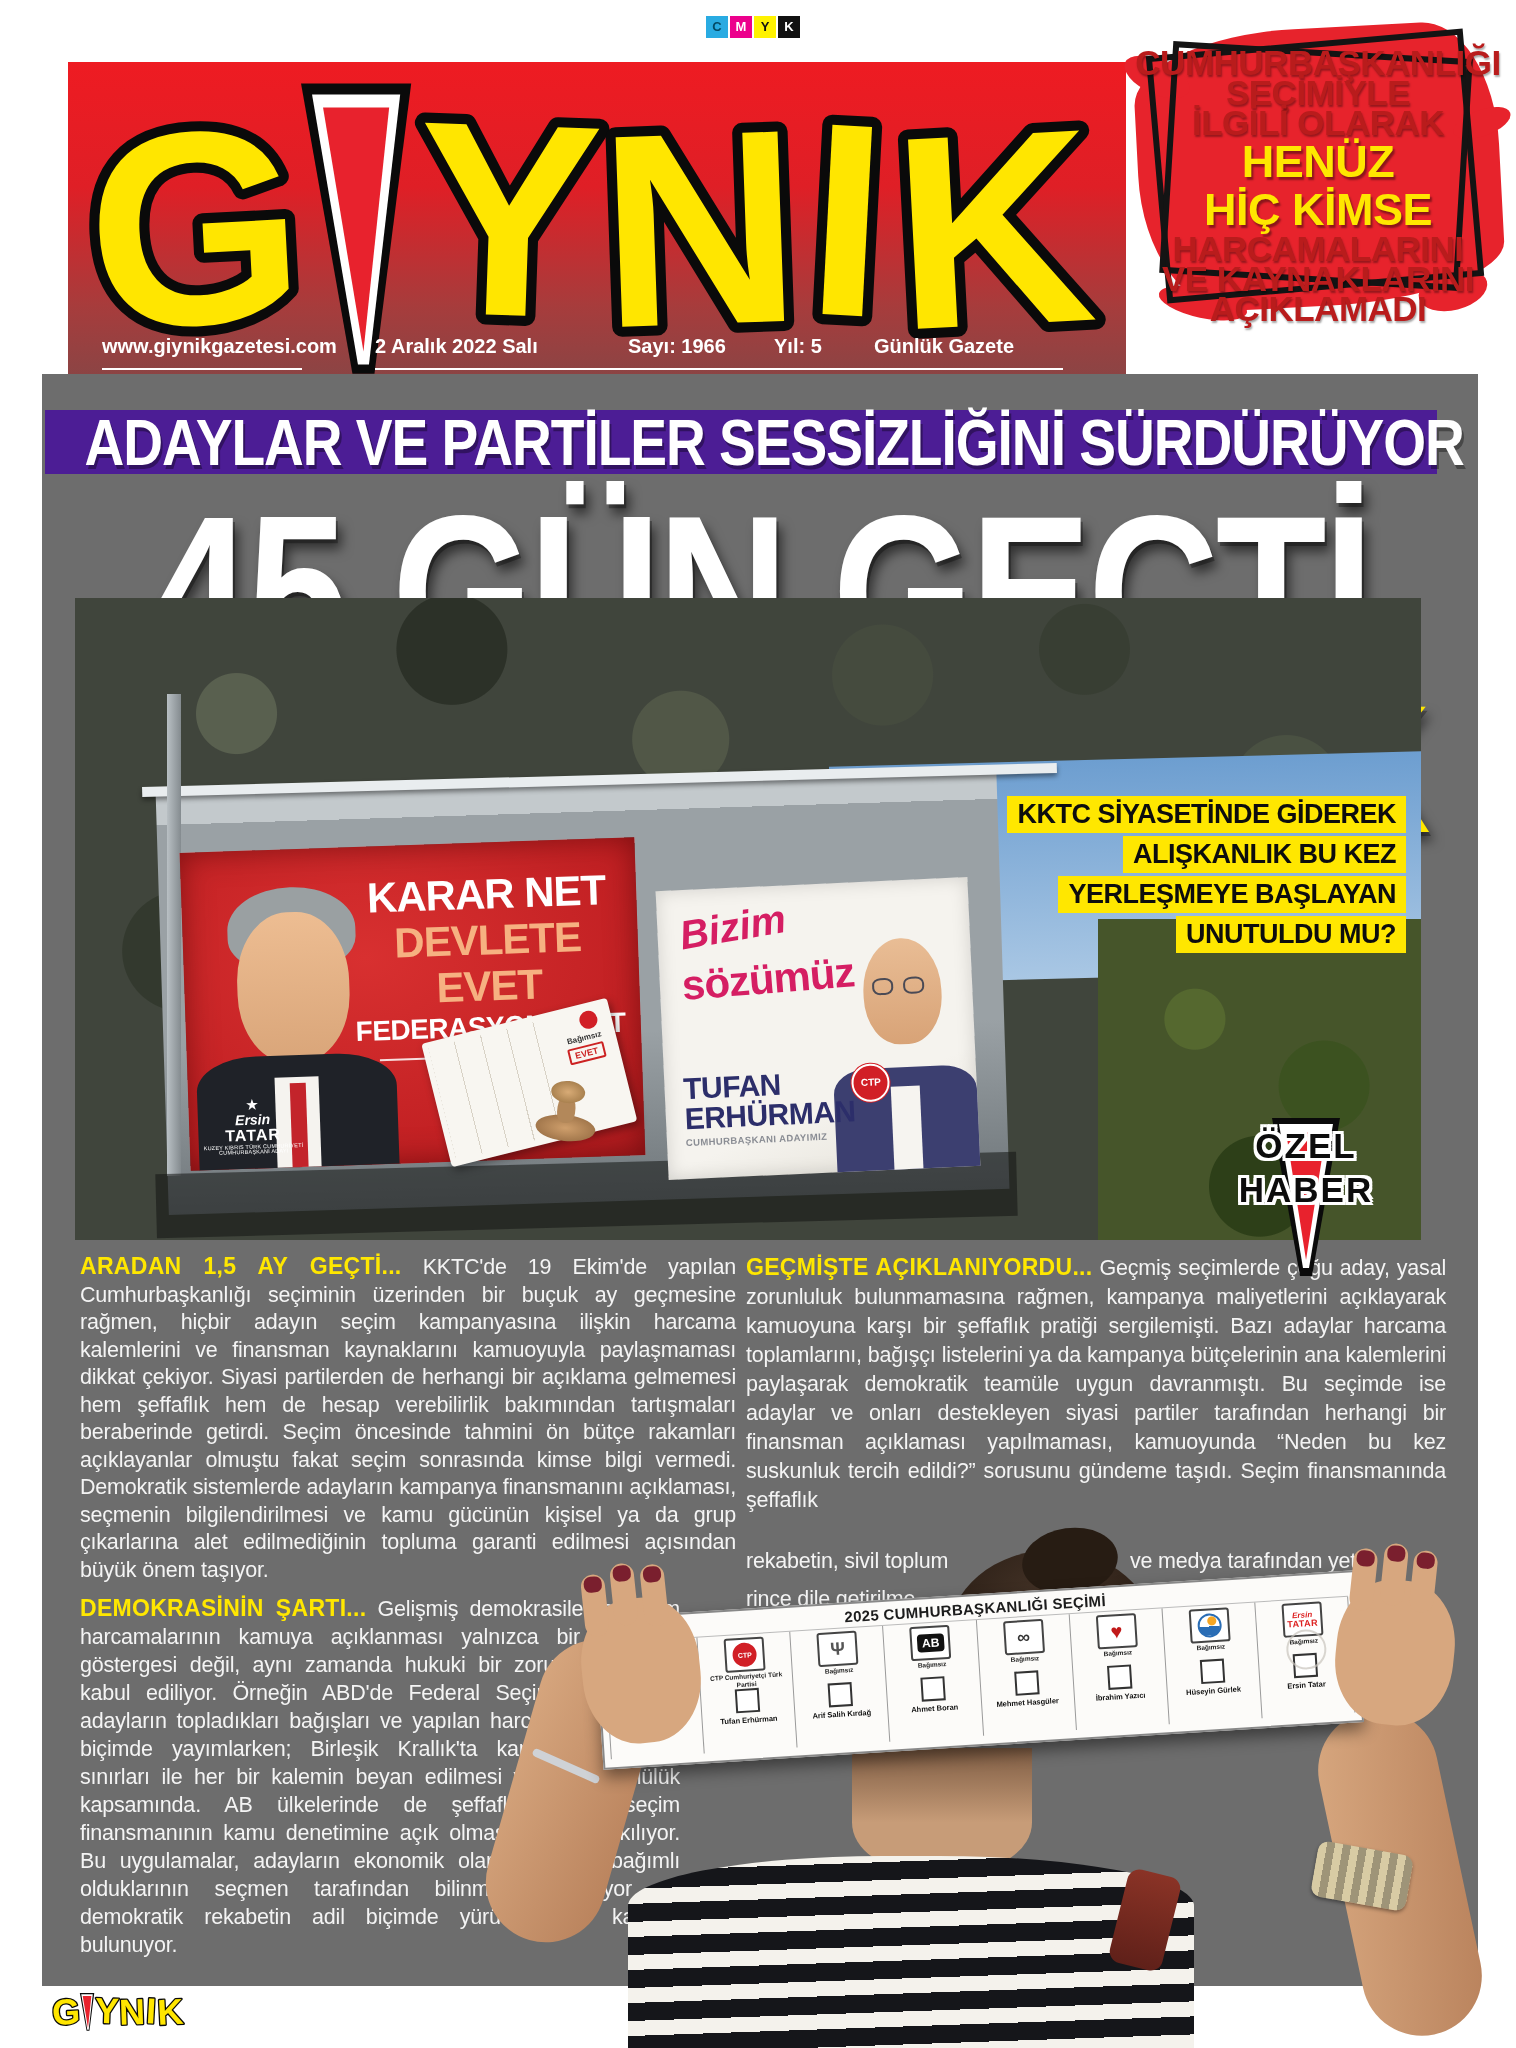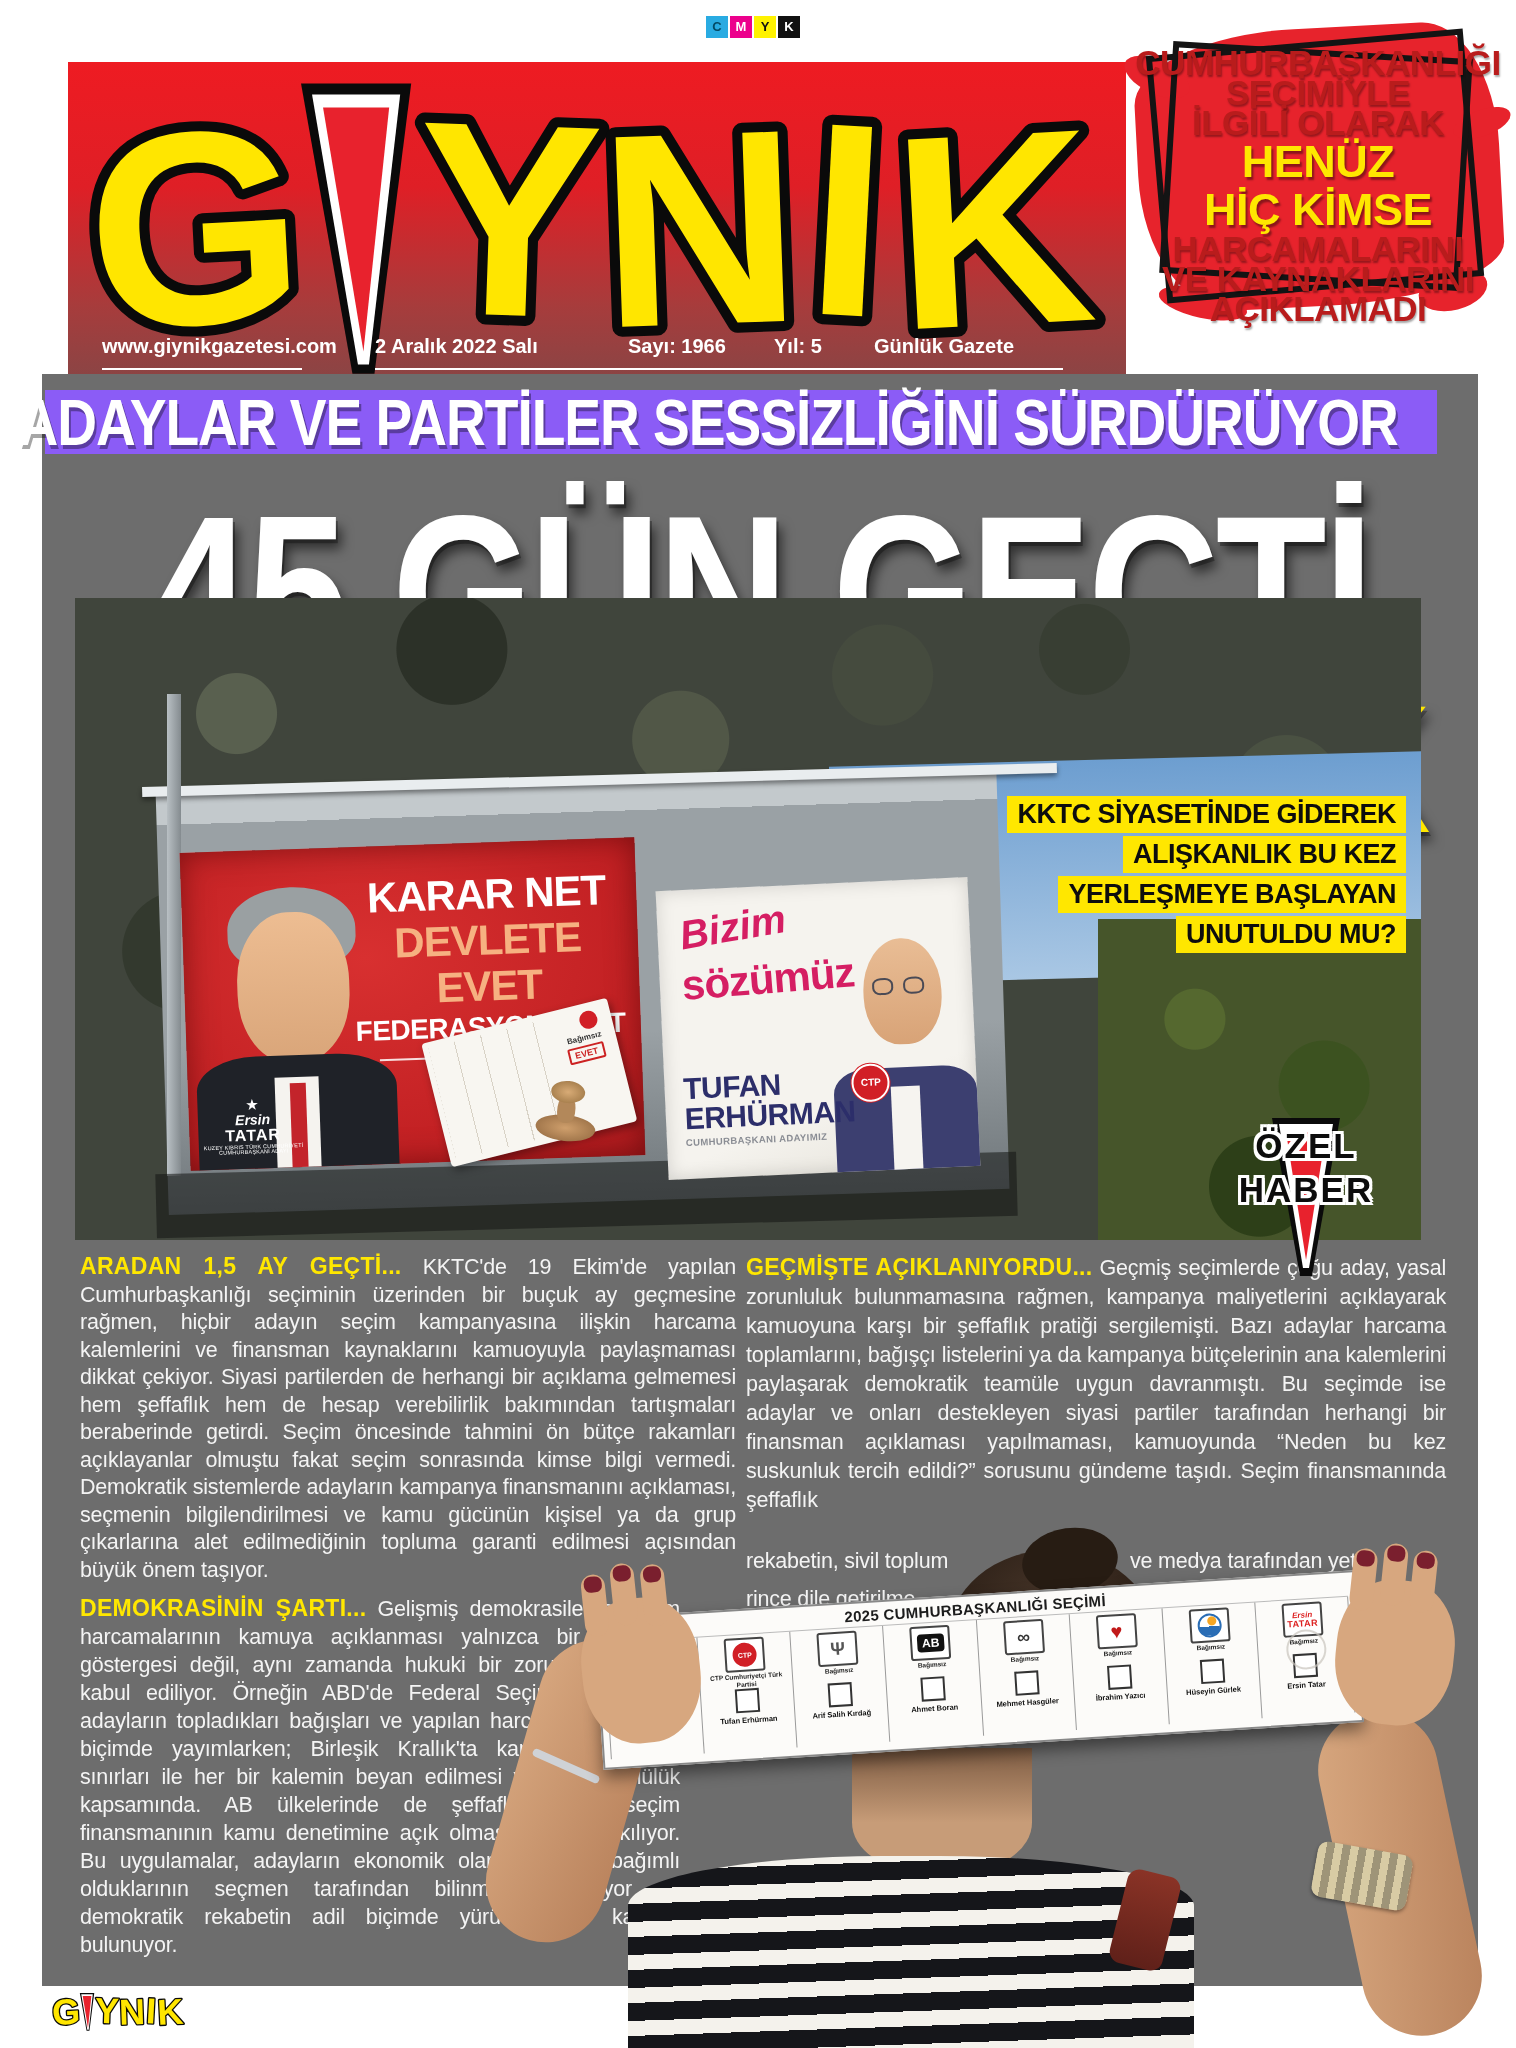--- a/index.html
+++ b/index.html
@@ -37,22 +37,22 @@
   .sb4{right:20px;bottom:6px;width:70px;height:40px;transform:rotate(-14deg);}
   .frame{position:absolute;border:6px solid #141414;}
   .f1{inset:22px 34px 26px 28px;transform:rotate(-5deg);}
   .f2{inset:30px 42px 34px 38px;transform:rotate(3.5deg);}
   .promo-text{position:absolute;inset:0;padding-top:28px;text-align:center;z-index:3;}
   .promo-text div{font-weight:bold;letter-spacing:-0.5px;}
   .pw{color:#b91c1c;font-size:35px;line-height:30px;text-shadow:1px 2px 2px rgba(0,0,0,.35);}
   .py{color:#ffe700;font-size:45px;line-height:48px;text-shadow:2px 3px 2px rgba(0,0,0,.4);}
   
   .gray-panel{position:absolute;left:42px;top:374px;width:1436px;height:1612px;background:#6d6d6d;}
-  .banner{position:absolute;left:45px;top:390px;width:1392px;height:64px;background:#8b5cf6;
-      display:flex;align-items:center;justify-content:flex-start;overflow:visible;}
+  .banner{position:absolute;left:45px;top:410px;width:1392px;height:64px;background:#4c1d95;
+      display:flex;align-items:center;justify-content:flex-end;overflow:visible;}
   .banner span{display:inline-block;color:#fff;font-weight:bold;font-size:53px;letter-spacing:-1px;
       transform:scale(1.04,1.22);white-space:nowrap;text-shadow:2px 3px 0 rgba(0,0,0,.35);}
   .h1,.h2{position:absolute;left:42px;width:1436px;text-align:center;}
   .h1{top:468px;} .h2{top:664px;}
   .h1 span,.h2 span{display:inline-block;font-weight:bold;white-space:nowrap;letter-spacing:-3px;
       text-shadow:5px 7px 10px rgba(0,0,0,.55),2px 3px 0 rgba(0,0,0,.3);}
   .h1 span{color:#fff;font-size:165px;transform:scale(1.1,1.32);transform-origin:center top;}
   .h2 span{color:#ffe700;font-size:140px;transform:scale(1.03,1.3);transform-origin:center top;}
   
   .photo{position:absolute;left:75px;top:598px;width:1346px;height:642px;overflow:hidden;background-color:#40453c;

